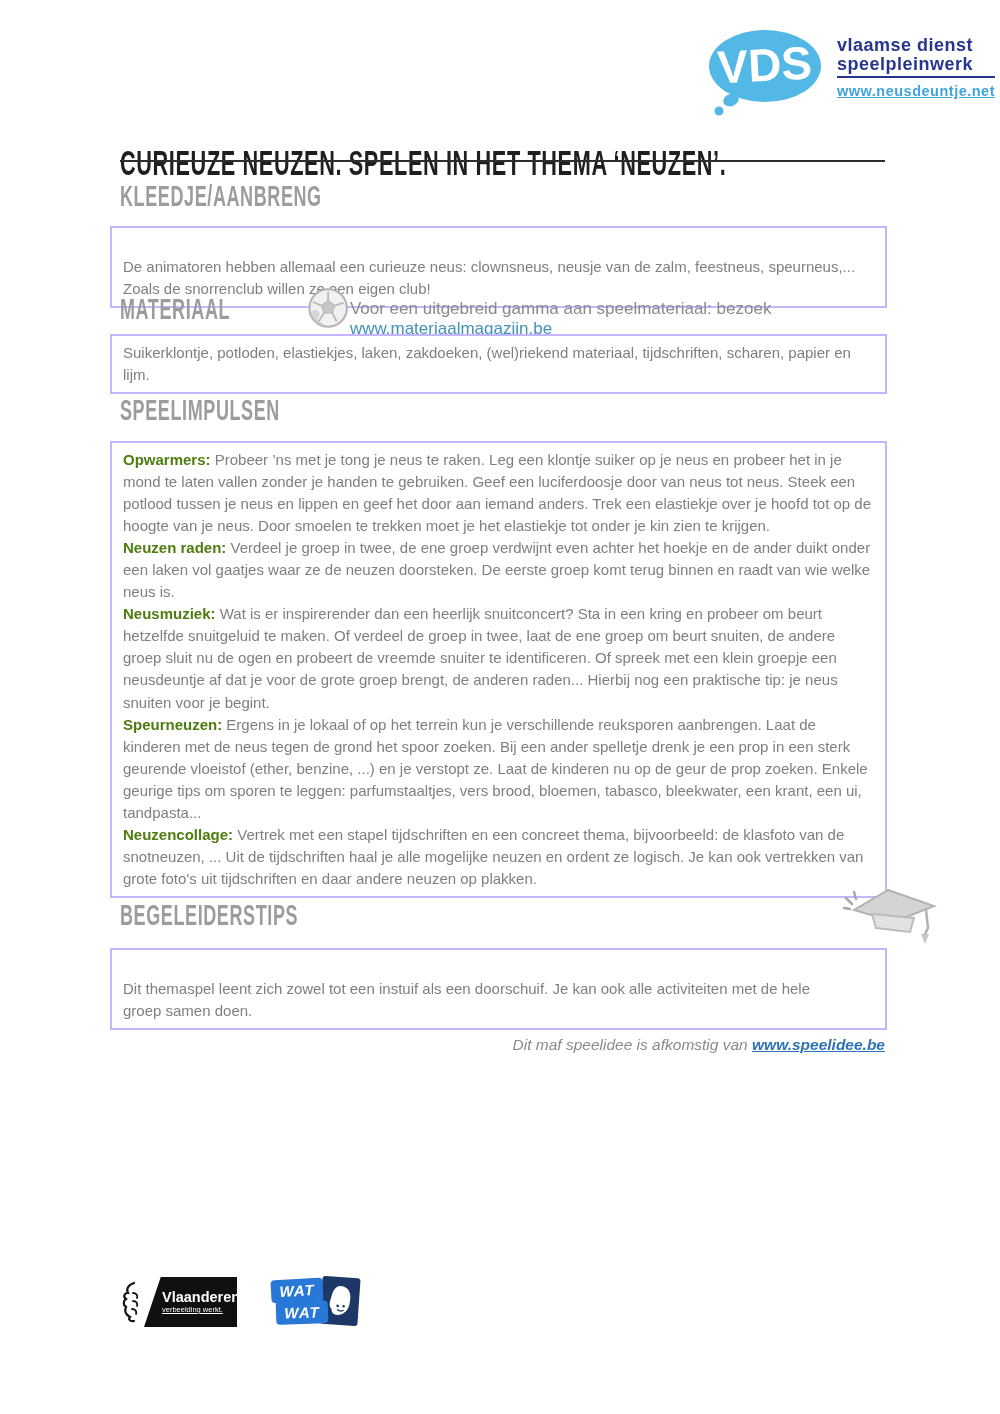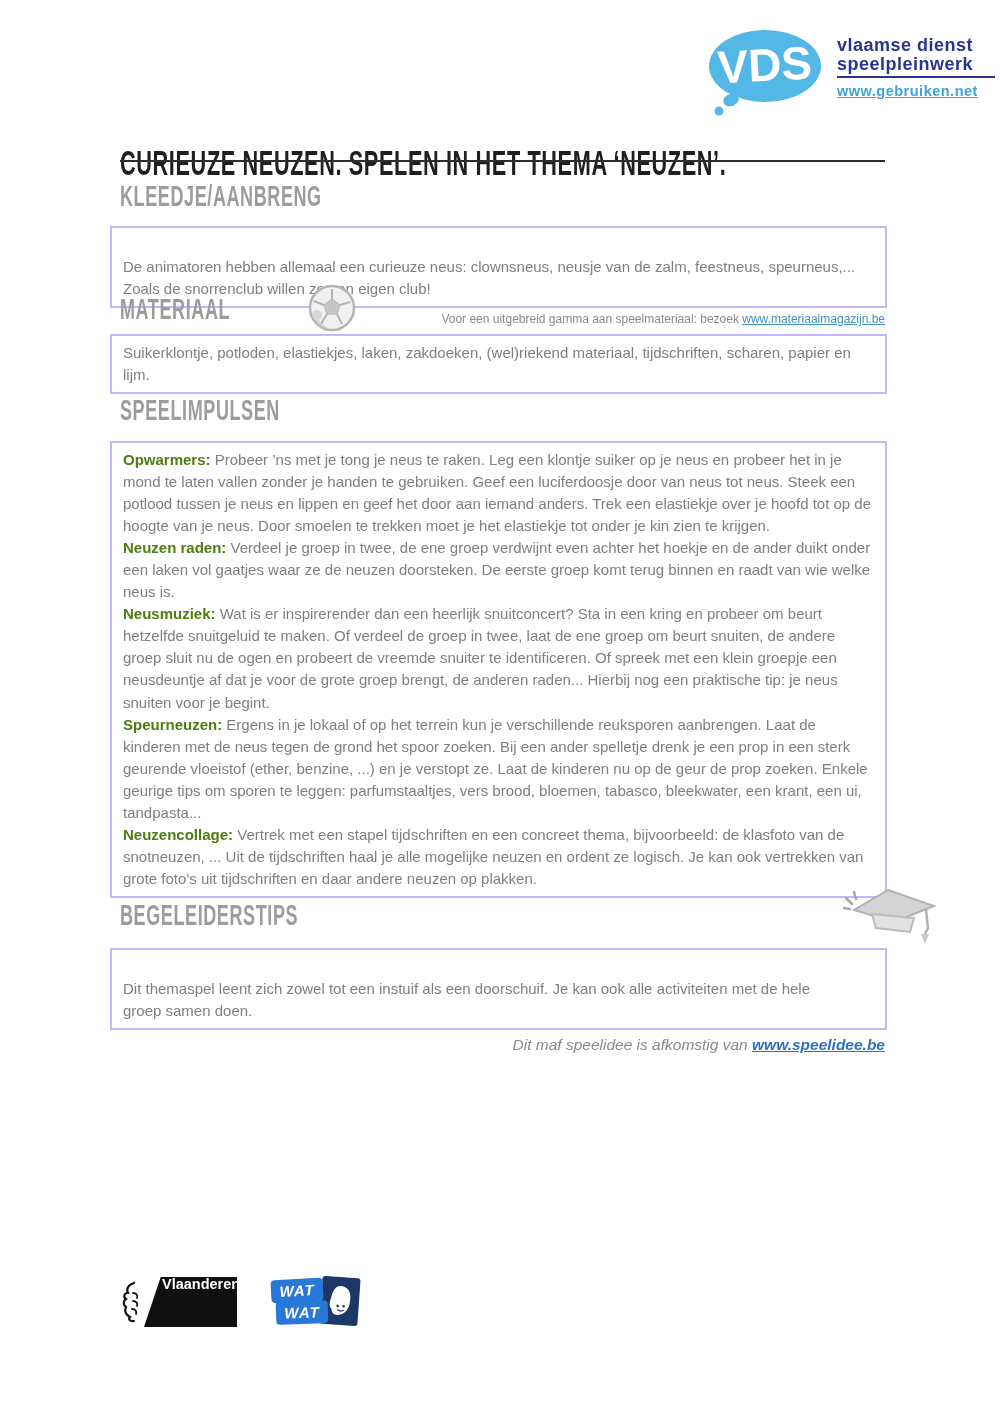--- a/index.html
+++ b/index.html
@@ -32,37 +32,37 @@
   .box2{top:334px;min-height:48px;}
   .box3{top:441px;min-height:424px;}
   .box4{top:948px;min-height:74px;}
   .imp{margin:0;}
   .imp b{color:#4d7c0f;}
 
   
   .mat-row{position:absolute;left:120px;top:286px;width:765px;height:46px;display:flex;align-items:center;}
   .mat-hd{white-space:nowrap;color:#9c9c9c;font-weight:700;font-size:29px;}
   .ball{margin-left:8px;margin-top:-2px;}
-  .mat-note{margin-left:auto;font-size:12px;color:#8a8a8a;align-self:center;margin-top:20px;}
+  .mat-note{margin-left:auto;font-size:17px;color:#8a8a8a;align-self:center;margin-top:20px;}
   .mat-note a{color:#4192b5;text-decoration:underline;}
 
   
   .cap{position:absolute;left:838px;top:884px;}
 
   
   .credit{position:absolute;left:120px;top:1036px;width:765px;text-align:right;
           font-style:italic;font-size:15.5px;color:#8a8a8a;}
   .credit a{color:#2d72b8;font-weight:700;text-decoration:underline;}
 
   
   .footer{position:absolute;left:120px;top:1277px;display:flex;gap:34px;align-items:center;}
   .vl-logo{position:relative;width:117px;height:50px;background:#fff;}
   .vl-black{position:absolute;left:24px;top:0;width:93px;height:50px;background:#101010;
-            clip-path:polygon(18% 0,100% 0,100% 100%,0 100%);display:flex;flex-direction:row;
-            justify-content:space-between;padding-left:18px;box-sizing:border-box;}
+            clip-path:polygon(18% 0,100% 0,100% 100%,0 100%);display:flex;flex-direction:column;
+            justify-content:center;padding-left:18px;box-sizing:border-box;}
   .vl-name{color:#fff;font-weight:700;font-size:14.5px;line-height:15px;}
   .vl-sub{color:#fff;font-size:7.5px;line-height:9px;text-decoration:underline;}
   .vl-lion{position:absolute;left:0;top:2px;}
   .ww-logo{position:relative;width:88px;height:50px;}
   .ww-blue1{position:absolute;left:0;top:2px;width:52px;height:23px;background:#2878d8;border-radius:4px;
             transform:rotate(-3deg);display:flex;align-items:center;justify-content:center;}
   .ww-blue2{position:absolute;left:5px;top:24px;width:52px;height:23px;background:#2878d8;border-radius:4px;
             transform:rotate(-2deg);display:flex;align-items:center;justify-content:center;}
   .ww-word{color:#fff;font-weight:700;font-style:italic;font-size:15px;letter-spacing:1px;}
   .ww-navy{position:absolute;left:50px;top:0;width:38px;height:48px;background:#1d3766;border-radius:3px;
@@ -77,21 +77,21 @@
     <svg class="vds-blob" width="118" height="92" viewBox="0 0 118 92">
       <ellipse cx="60" cy="38" rx="56" ry="36" fill="#53b8e5"></ellipse>
       <ellipse cx="26" cy="72" rx="8" ry="6" fill="#53b8e5" transform="rotate(-20 26 72)"></ellipse>
       <circle cx="14" cy="83" r="4.5" fill="#53b8e5"></circle>
       <text x="60" y="53" text-anchor="middle" font-family="Liberation Sans, sans-serif" font-size="46" font-weight="700" fill="#ffffff" transform="rotate(-3 60 44)">VDS</text>
     </svg>
     <div class="vds-right">
       <div class="vds-org">vlaamse dienst</div>
       <div class="vds-org">speelpleinwerk</div>
       <div class="vds-rule"></div>
-      <a href="#" class="vds-url">www.gebruiken.net</a>
+      <a href="#" class="vds-url">www.neusdeuntje.net</a>
     </div>
   </div>
 
   <h1 class="doc-title"><span class="condense">CURIEUZE NEUZEN. SPELEN IN HET THEMA ‘NEUZEN’.</span></h1>
   <div class="rule"></div>
 
   <h2 class="hd hd-kleedje"><span class="condense">KLEEDJE/AANBRENG</span></h2>
   <div class="box box1 pre">
     <span>De animatoren hebben allemaal een curieuze neus: clownsneus, neusje van de zalm, feestneus, speurneus,...
 Zoals de snorrenclub willen ze een eigen club!</span>

